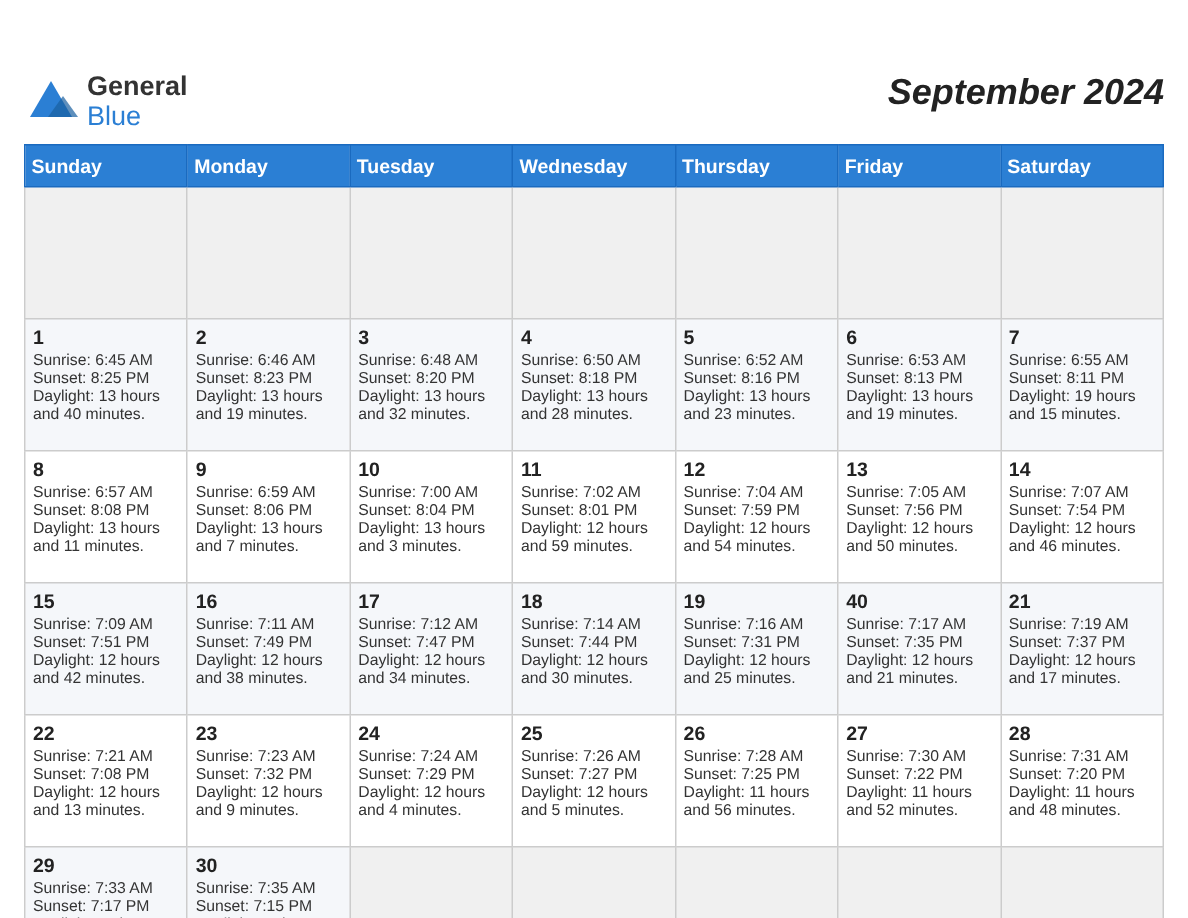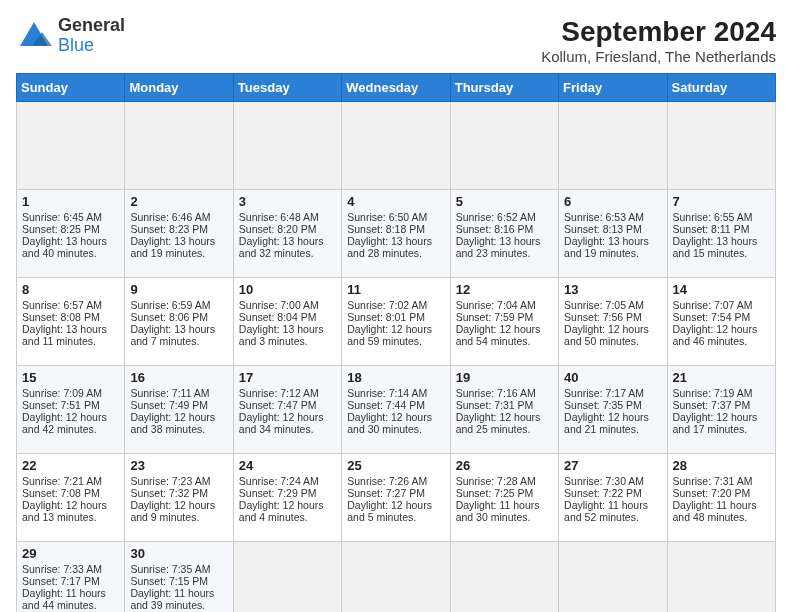--- a/index.html
+++ b/index.html
@@ -8,20 +8,21 @@
       background: #fff;
       width: 792px;
       min-height: 612px;
       padding: 16px;
     }
     .header-area {
       display: flex;
       justify-content: space-between;
       align-items: flex-start;
       margin-bottom: 8px;
+      margin-top: 32px;
     }
     .logo {
       display: flex;
       align-items: center;
       gap: 6px;
     }
     .logo-text {
       display: flex;
       flex-direction: column;
       line-height: 1.1;
@@ -37,23 +38,24 @@
       color: #2b7fd4;
     }
     .logo-icon {
       width: 36px;
       height: 36px;
     }
     .title-area {
       text-align: right;
     }
     .month-title {
-      font-size: 28px;
+      font-size: 24px;
       font-weight: bold;
       color: #222;
+      font-style: italic;
     }
     .subtitle {
       font-size: 15px;
       color: #444;
     }
     .calendar {
       width: 100%;
       border-collapse: collapse;
       table-layout: fixed;
     }
@@ -99,21 +101,20 @@
       <polygon points="18,4 32,28 4,28" fill="#2b7fd4"></polygon>
       <polygon points="26,14 36,28 16,28" fill="#1a5fa0" opacity="0.7"></polygon>
     </svg>
     <div class="logo-text">
       <span class="logo-general">General</span>
       <span class="logo-blue">Blue</span>
     </div>
   </div>
   <div class="title-area">
     <div class="month-title">September 2024</div>
-    <div class="subtitle">Kollum, Friesland, The Netherlands</div>
   </div>
 </div>
 
 <table class="calendar">
   <thead>
     <tr>
     <th>Sunday</th>
         <th>Monday</th>
         <th>Tuesday</th>
         <th>Wednesday</th>
@@ -132,21 +133,21 @@
         <td class="empty-cell"></td>
         <td class="empty-cell"></td>
       </tr>
       <tr>
         <td><span class="day-number">1</span><span>Sunrise: 6:45 AM</span><br><span>Sunset: 8:25 PM</span><br><span>Daylight: 13 hours and 40 minutes.</span></td>
         <td><span class="day-number">2</span><span>Sunrise: 6:46 AM</span><br><span>Sunset: 8:23 PM</span><br><span>Daylight: 13 hours and 19 minutes.</span></td>
         <td><span class="day-number">3</span><span>Sunrise: 6:48 AM</span><br><span>Sunset: 8:20 PM</span><br><span>Daylight: 13 hours and 32 minutes.</span></td>
         <td><span class="day-number">4</span><span>Sunrise: 6:50 AM</span><br><span>Sunset: 8:18 PM</span><br><span>Daylight: 13 hours and 28 minutes.</span></td>
         <td><span class="day-number">5</span><span>Sunrise: 6:52 AM</span><br><span>Sunset: 8:16 PM</span><br><span>Daylight: 13 hours and 23 minutes.</span></td>
         <td><span class="day-number">6</span><span>Sunrise: 6:53 AM</span><br><span>Sunset: 8:13 PM</span><br><span>Daylight: 13 hours and 19 minutes.</span></td>
-        <td><span class="day-number">7</span><span>Sunrise: 6:55 AM</span><br><span>Sunset: 8:11 PM</span><br><span>Daylight: 13 hours and 15 minutes.</span></td>
+        <td><span class="day-number">7</span><span>Sunrise: 6:55 AM</span><br><span>Sunset: 8:11 PM</span><br><span>Daylight: 19 hours and 15 minutes.</span></td>
       </tr>
       <tr>
         <td><span class="day-number">8</span><span>Sunrise: 6:57 AM</span><br><span>Sunset: 8:08 PM</span><br><span>Daylight: 13 hours and 11 minutes.</span></td>
         <td><span class="day-number">9</span><span>Sunrise: 6:59 AM</span><br><span>Sunset: 8:06 PM</span><br><span>Daylight: 13 hours and 7 minutes.</span></td>
         <td><span class="day-number">10</span><span>Sunrise: 7:00 AM</span><br><span>Sunset: 8:04 PM</span><br><span>Daylight: 13 hours and 3 minutes.</span></td>
         <td><span class="day-number">11</span><span>Sunrise: 7:02 AM</span><br><span>Sunset: 8:01 PM</span><br><span>Daylight: 12 hours and 59 minutes.</span></td>
         <td><span class="day-number">12</span><span>Sunrise: 7:04 AM</span><br><span>Sunset: 7:59 PM</span><br><span>Daylight: 12 hours and 54 minutes.</span></td>
         <td><span class="day-number">13</span><span>Sunrise: 7:05 AM</span><br><span>Sunset: 7:56 PM</span><br><span>Daylight: 12 hours and 50 minutes.</span></td>
         <td><span class="day-number">14</span><span>Sunrise: 7:07 AM</span><br><span>Sunset: 7:54 PM</span><br><span>Daylight: 12 hours and 46 minutes.</span></td>
       </tr>
@@ -157,21 +158,21 @@
         <td><span class="day-number">18</span><span>Sunrise: 7:14 AM</span><br><span>Sunset: 7:44 PM</span><br><span>Daylight: 12 hours and 30 minutes.</span></td>
         <td><span class="day-number">19</span><span>Sunrise: 7:16 AM</span><br><span>Sunset: 7:31 PM</span><br><span>Daylight: 12 hours and 25 minutes.</span></td>
         <td><span class="day-number">40</span><span>Sunrise: 7:17 AM</span><br><span>Sunset: 7:35 PM</span><br><span>Daylight: 12 hours and 21 minutes.</span></td>
         <td><span class="day-number">21</span><span>Sunrise: 7:19 AM</span><br><span>Sunset: 7:37 PM</span><br><span>Daylight: 12 hours and 17 minutes.</span></td>
       </tr>
       <tr>
         <td><span class="day-number">22</span><span>Sunrise: 7:21 AM</span><br><span>Sunset: 7:08 PM</span><br><span>Daylight: 12 hours and 13 minutes.</span></td>
         <td><span class="day-number">23</span><span>Sunrise: 7:23 AM</span><br><span>Sunset: 7:32 PM</span><br><span>Daylight: 12 hours and 9 minutes.</span></td>
         <td><span class="day-number">24</span><span>Sunrise: 7:24 AM</span><br><span>Sunset: 7:29 PM</span><br><span>Daylight: 12 hours and 4 minutes.</span></td>
         <td><span class="day-number">25</span><span>Sunrise: 7:26 AM</span><br><span>Sunset: 7:27 PM</span><br><span>Daylight: 12 hours and 5 minutes.</span></td>
-        <td><span class="day-number">26</span><span>Sunrise: 7:28 AM</span><br><span>Sunset: 7:25 PM</span><br><span>Daylight: 11 hours and 30 minutes.</span></td>
+        <td><span class="day-number">26</span><span>Sunrise: 7:28 AM</span><br><span>Sunset: 7:25 PM</span><br><span>Daylight: 11 hours and 56 minutes.</span></td>
         <td><span class="day-number">27</span><span>Sunrise: 7:30 AM</span><br><span>Sunset: 7:22 PM</span><br><span>Daylight: 11 hours and 52 minutes.</span></td>
         <td><span class="day-number">28</span><span>Sunrise: 7:31 AM</span><br><span>Sunset: 7:20 PM</span><br><span>Daylight: 11 hours and 48 minutes.</span></td>
       </tr>
       <tr>
         <td><span class="day-number">29</span><span>Sunrise: 7:33 AM</span><br><span>Sunset: 7:17 PM</span><br><span>Daylight: 11 hours and 44 minutes.</span></td>
         <td><span class="day-number">30</span><span>Sunrise: 7:35 AM</span><br><span>Sunset: 7:15 PM</span><br><span>Daylight: 11 hours and 39 minutes.</span></td>
         <td class="empty-cell"></td>
         <td class="empty-cell"></td>
         <td class="empty-cell"></td>
         <td class="empty-cell"></td>

